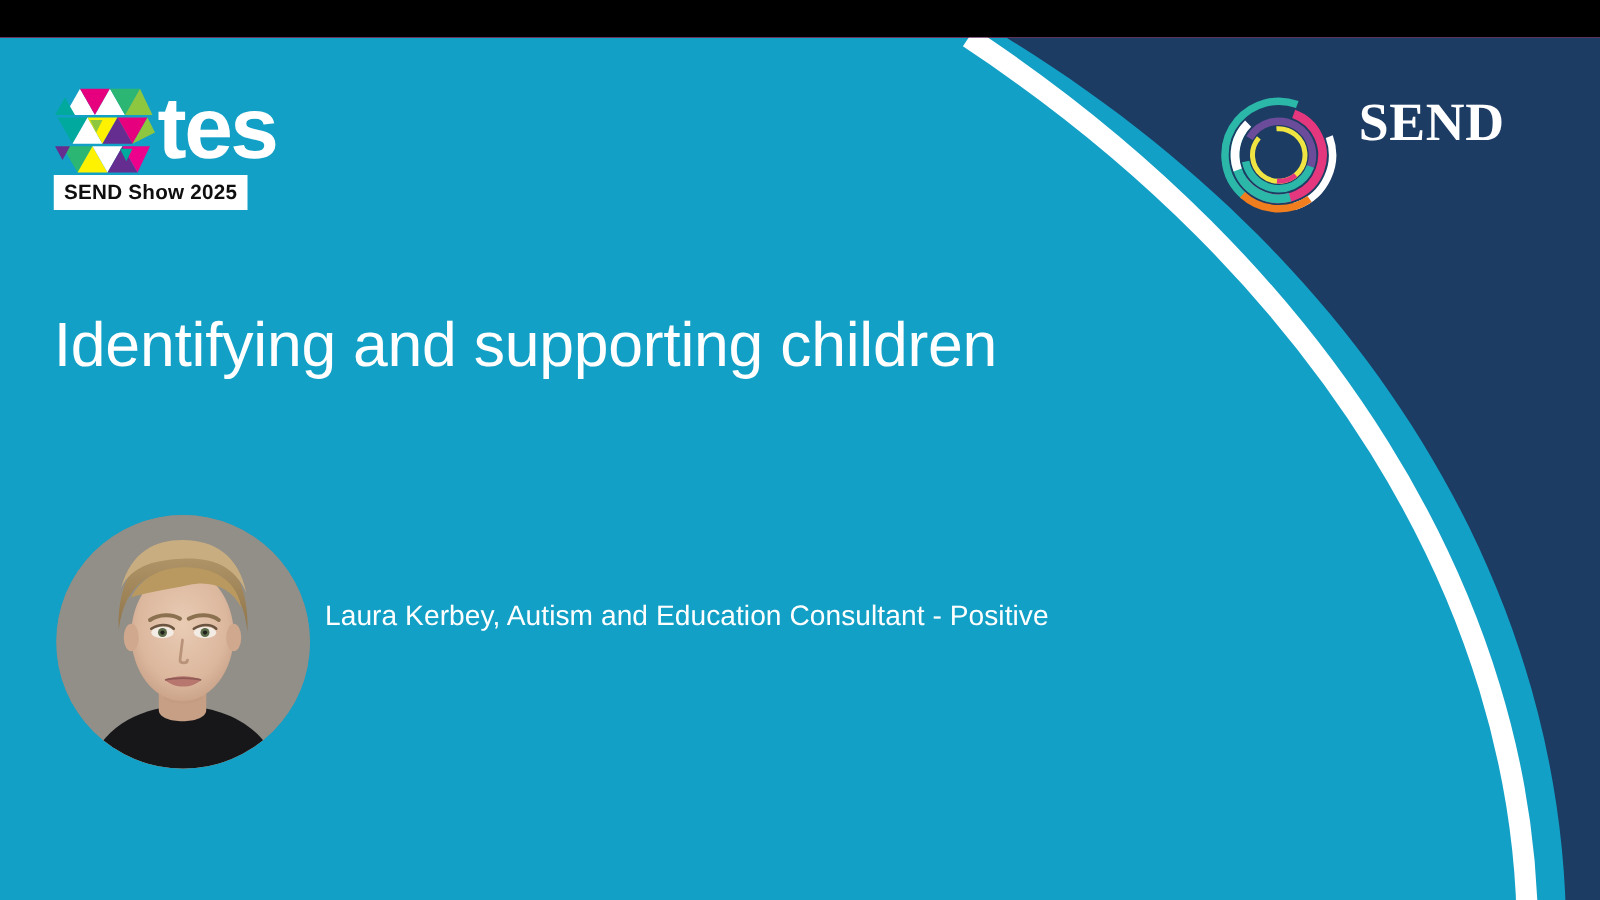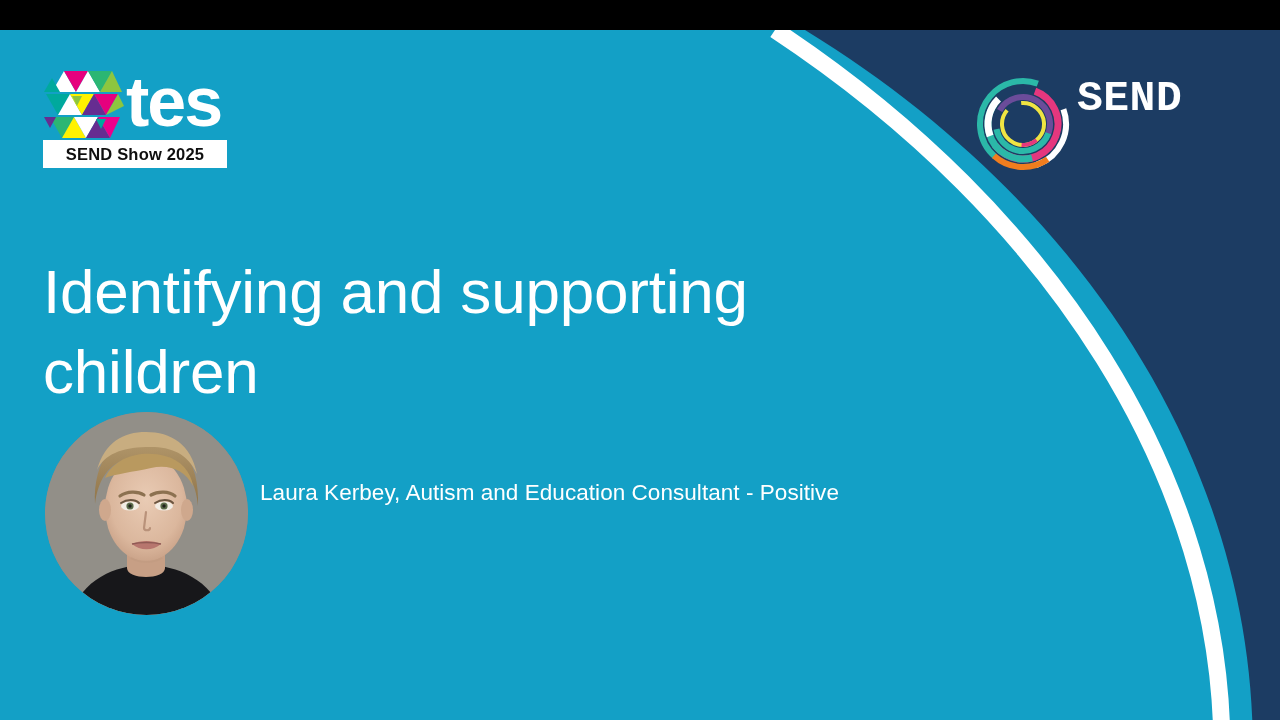--- a/index.html
+++ b/index.html
@@ -46,21 +46,21 @@
     position: absolute;
     left: 84px;
     top: -4px;
     width: 112px;
     height: 80px;
   }
   #tes-badge {
     position: absolute;
     left: 1px;
     top: 72px;
-    width: 184px;
+    width: 155px;
     height: 28px;
     background: #ffffff;
     display: flex;
     align-items: center;
     justify-content: center;
   }
   #tes-badge-text {
     font-family: "Liberation Sans", sans-serif;
     font-weight: bold;
     font-size: 16.5px;
@@ -87,27 +87,27 @@
   #send-words {
     position: absolute;
     left: 100px;
     top: 0px;
     width: 152px;
     height: 100px;
     color: #ffffff;
   }
   #send-word-send {
     position: absolute;
-    left: 2px;
+    left: 12px;
     top: 3px;
     font-size: 43px;
     font-weight: 600;
     letter-spacing: 0.5px;
     line-height: 1;
-    font-family: Liberation Mono, monospace;
+    font-family: Liberation Serif, serif;
     text-align: right;
   }
   #send-word-network {
     position: absolute;
     left: 0;
     top: 48px;
     font-size: 43px;
     font-weight: 300;
     letter-spacing: 0.2px;
     line-height: 1;
@@ -116,21 +116,21 @@
 
   
   #title {
     position: absolute;
     left: 43px;
     top: 180px;
     width: 880px;
     color: #ffffff;
     font-family: "Liberation Sans", sans-serif;
     font-weight: 300;
-    font-size: 62px;
+    font-size: 50px;
     line-height: 1.30;
     letter-spacing: -0.2px;
   }
   #title .tline { display: block; }
 
   
   #speaker-photo {
     position: absolute;
     left: 45px;
     top: 382px;

